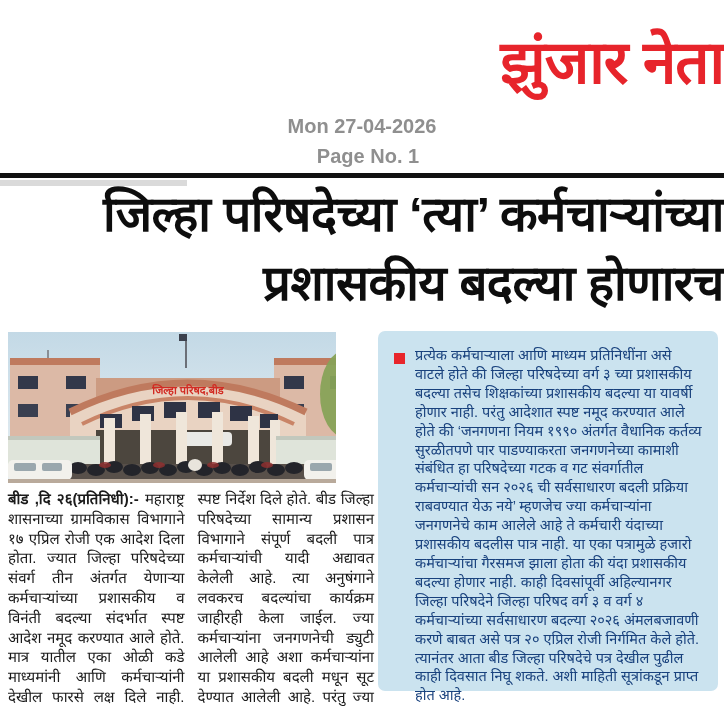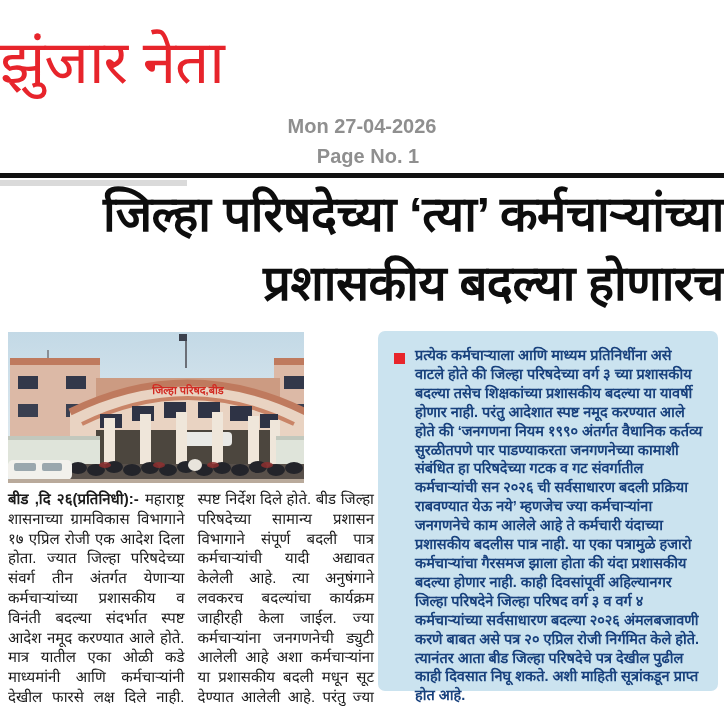--- a/index.html
+++ b/index.html
@@ -5,21 +5,21 @@
   * { margin:0; padding:0; box-sizing:border-box; }
   html,body { background:#f2f2f2; }
   .page {
     position:relative; width:724px; height:706px; margin:0 auto;
     background:#ffffff; overflow:hidden;
     font-family:"Liberation Sans", sans-serif;
   }
   
   .brand {
     position:absolute; top:25px; left:0; width:100%;
-    text-align:left; font-size:60px; font-weight:400;
+    text-align:right; font-size:60px; font-weight:700;
     color:#e7242b; letter-spacing:-1px; line-height:1.25;
   }
   .meta-line {
     position:absolute; left:0; width:100%;
     text-align:center; font-size:20px; color:#8f8f8f; font-weight:700;
   }
   .meta-date { top:115px; }
   .meta-page { top:145px;padding-left:12px; }
   .rule {
     position:absolute; top:173px; left:0; width:724px; height:5px;
@@ -30,37 +30,37 @@
     background:#dadada;
   }
   
   .headline {
     position:absolute; top:180px; left:0; width:100%;
     text-align:right; font-size:49px; line-height:69px;
     font-weight:800; color:#0d0d0d; letter-spacing:-0.5px;
   }
   
   .photo {
-    position:absolute; left:8px; top:332px; width:296px; height:151px;
+    position:absolute; left:8px; top:332px; width:328px; height:151px;
     overflow:hidden;
   }
   .photo svg { display:block; width:360px; height:151px; }
   
   .highlight {
     position:absolute; left:378px; top:331px; width:340px; height:360px;
     background:#cbe3ef; border-radius:7px;
   }
   .highlight .bullet {
     position:absolute; left:16px; top:22px; width:11px; height:11px;
     background:#e8252b;
   }
   .highlight p {
     padding:15px 14px 0 37px;
     font-size:14.5px; line-height:18.9px;
-    color:#18417d; font-weight:700; text-align:left;
+    color:#18417d; font-weight:400; text-align:left;
   }
   
   .columns {
     position:absolute; left:8px; top:489px; width:366px;
     display:flex; gap:13px;
   }
   .col {
     flex:1; font-size:15px; line-height:19.8px;
     text-align:justify; color:#1a1a1a;
   }

